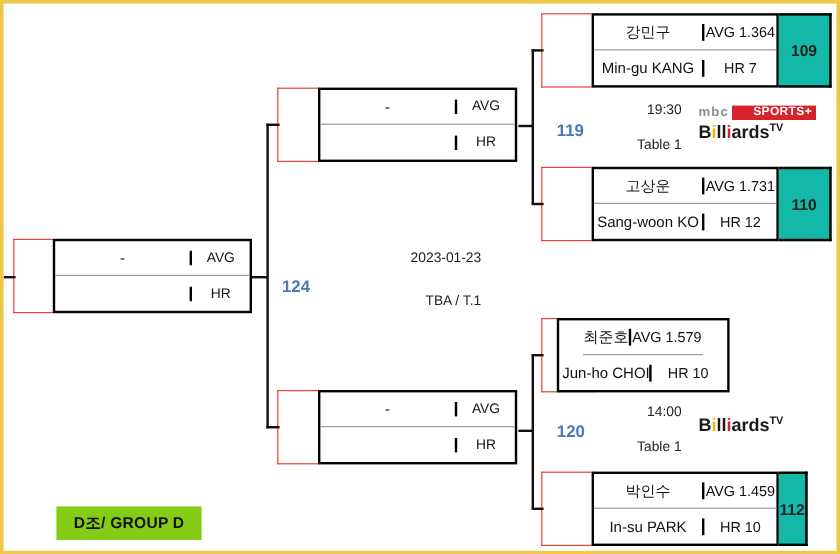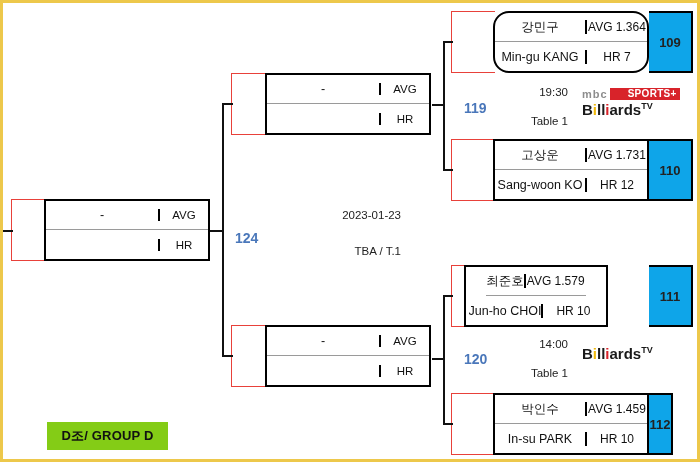--- a/index.html
+++ b/index.html
@@ -57,21 +57,21 @@
     border:1.5px solid #e8413a;
     border-right:none;
     background:#fff;
   }
 
   
   .ranknum {
     position:absolute;
     border:2px solid #000;
     border-left:none;
-    background:#0ea5e9;
+    background:#14b8a6;
     display:flex; align-items:center; justify-content:center;
     font-size:13px; font-weight:bold; color:#222;
   }
 
   
   .ln { position:absolute; background:#111; }
   .ln.v { width:2px; }
   .ln.h { height:2px; }
 
   
@@ -126,21 +126,21 @@
     display:flex; align-items:center; justify-content:center;
     letter-spacing:0.2px;
   }
 </style>
 </head>
 <body>
 
 <div id="root">
 
   <div class="seedbox" style="left:448px; top:8px; width:44px; height:62px;"></div>
-  <div class="card" style="left:490px; top:8px; width:156px; height:62px;border-radius:16px;">
+  <div class="card" style="left:490px; top:8px; width:156px; height:62px;">
     <div class="row top">
       <div class="name">강민구</div>
       <div class="stat">AVG 1.364</div>
     </div>
     <div class="row">
       <div class="name">Min-gu KANG</div>
       <div class="stat">HR 7</div>
     </div>
   </div>
   <div class="ranknum" style="left:646px; top:8px; width:44px; height:62px;">109</div>
@@ -162,21 +162,20 @@
   <div class="card" style="left:461px; top:262px; width:144px; height:62px;align-items:center;">
     <div class="row top">
       <div class="name">최준호</div>
       <div class="stat">AVG 1.579</div>
     </div>
     <div class="row">
       <div class="name">Jun-ho CHOI</div>
       <div class="stat">HR 10</div>
     </div>
   </div>
-  <div class="ranknum" style="left:646px; top:262px; width:44px; height:62px;">111</div>
 
   <div class="seedbox" style="left:448px; top:390px; width:44px; height:62px;"></div>
   <div class="card" style="left:490px; top:390px; width:156px; height:62px;">
     <div class="row top">
       <div class="name">박인수</div>
       <div class="stat">AVG 1.459</div>
     </div>
     <div class="row">
       <div class="name">In-su PARK</div>
       <div class="stat">HR 10</div>

